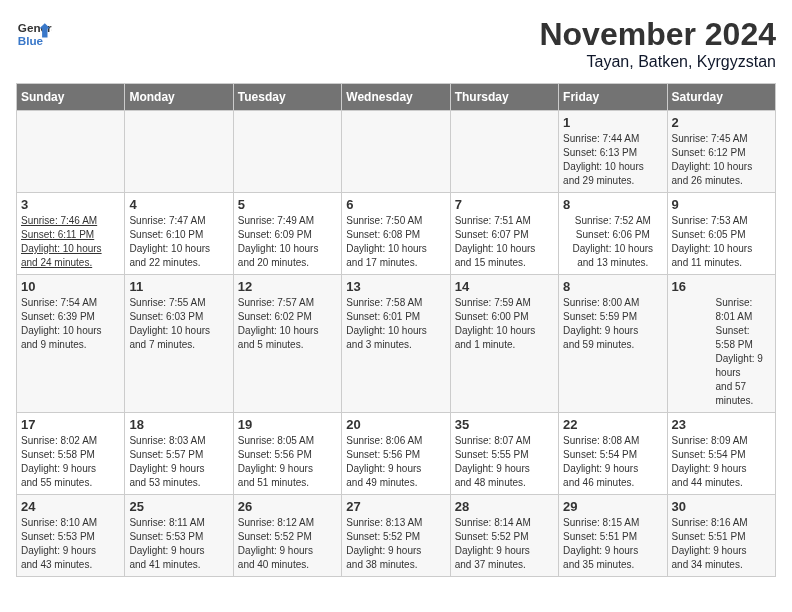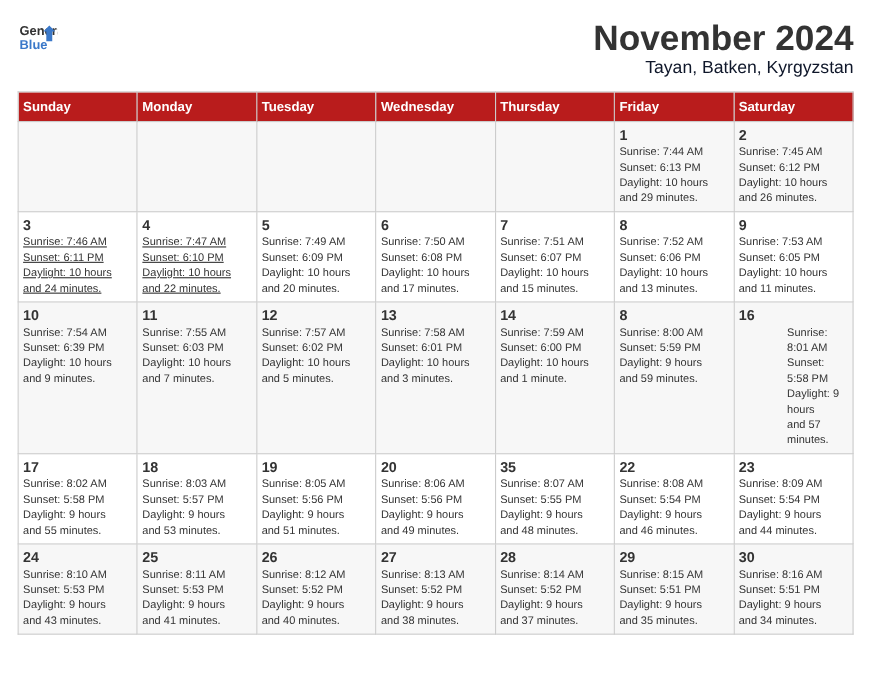--- a/index.html
+++ b/index.html
@@ -36,21 +36,21 @@
     .location {
       font-size: 16px;
       color: #0f172a;
     }
     table {
       width: 100%;
       border-collapse: collapse;
       table-layout: fixed;
     }
     thead tr th {
-      background-color: #b91c1c;
+      background-color: #737373;
       color: #fff;
       font-size: 12px;
       font-weight: bold;
       padding: 6px 4px;
       text-align: left;
       border: 1px solid #ccc;
     }
     tbody tr td {
       border: 1px solid #ccc;
       vertical-align: top;
@@ -135,21 +135,21 @@
       <tr>
         <td>
           <span class="day-number">3</span>
           <div class="day-info" style="white-space: pre-line; text-decoration: underline;">Sunrise: 7:46 AM
 Sunset: 6:11 PM
 Daylight: 10 hours
 and 24 minutes.</div>
         </td>
         <td>
           <span class="day-number">4</span>
-          <div class="day-info" style="white-space: pre-line; text-decoration: underline;">Sunrise: 7:47 AM
+          <div class="day-info" style="white-space: pre-line;">Sunrise: 7:47 AM
 Sunset: 6:10 PM
 Daylight: 10 hours
 and 22 minutes.</div>
         </td>
         <td>
           <span class="day-number">5</span>
           <div class="day-info" style="white-space: pre-line;">Sunrise: 7:49 AM
 Sunset: 6:09 PM
 Daylight: 10 hours
 and 20 minutes.</div>
@@ -163,21 +163,21 @@
         </td>
         <td>
           <span class="day-number">7</span>
           <div class="day-info" style="white-space: pre-line;">Sunrise: 7:51 AM
 Sunset: 6:07 PM
 Daylight: 10 hours
 and 15 minutes.</div>
         </td>
         <td>
           <span class="day-number">8</span>
-          <div class="day-info" style="white-space: pre-line;">Sunrise: 7:52 AM
+          <div class="day-info" style="white-space: pre-line; text-align: center;">Sunrise: 7:52 AM
 Sunset: 6:06 PM
 Daylight: 10 hours
 and 13 minutes.</div>
         </td>
         <td>
           <span class="day-number">9</span>
           <div class="day-info" style="white-space: pre-line;">Sunrise: 7:53 AM
 Sunset: 6:05 PM
 Daylight: 10 hours
 and 11 minutes.</div>

